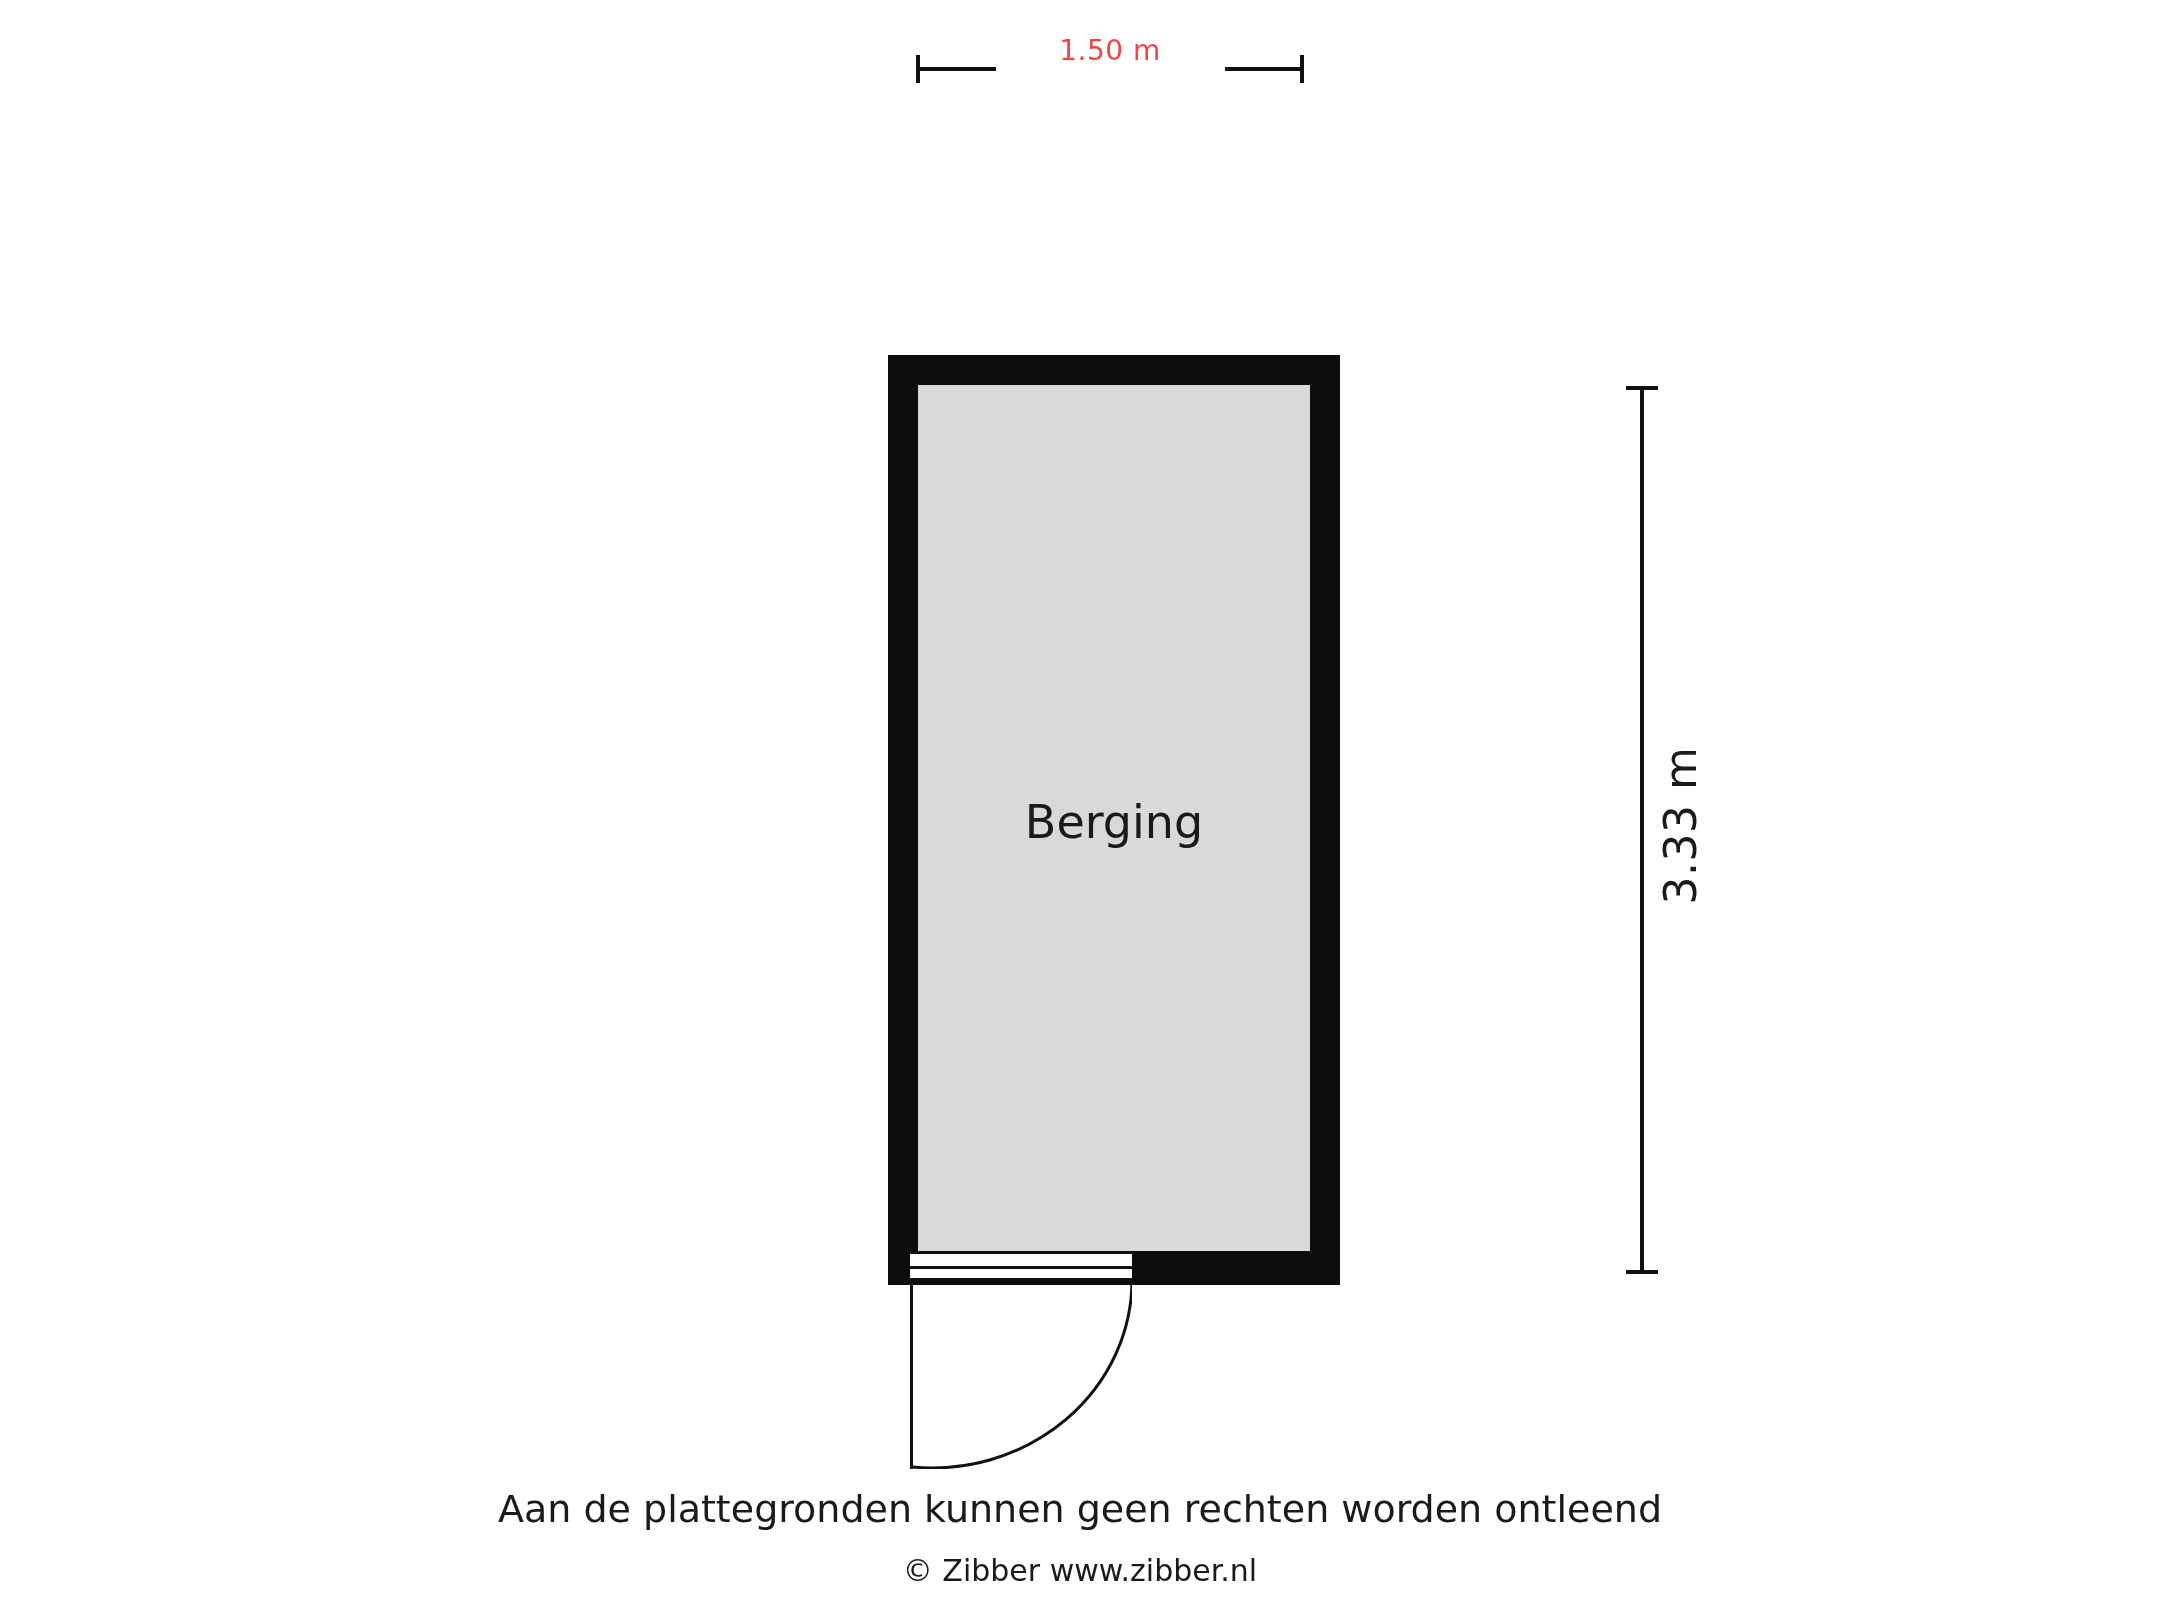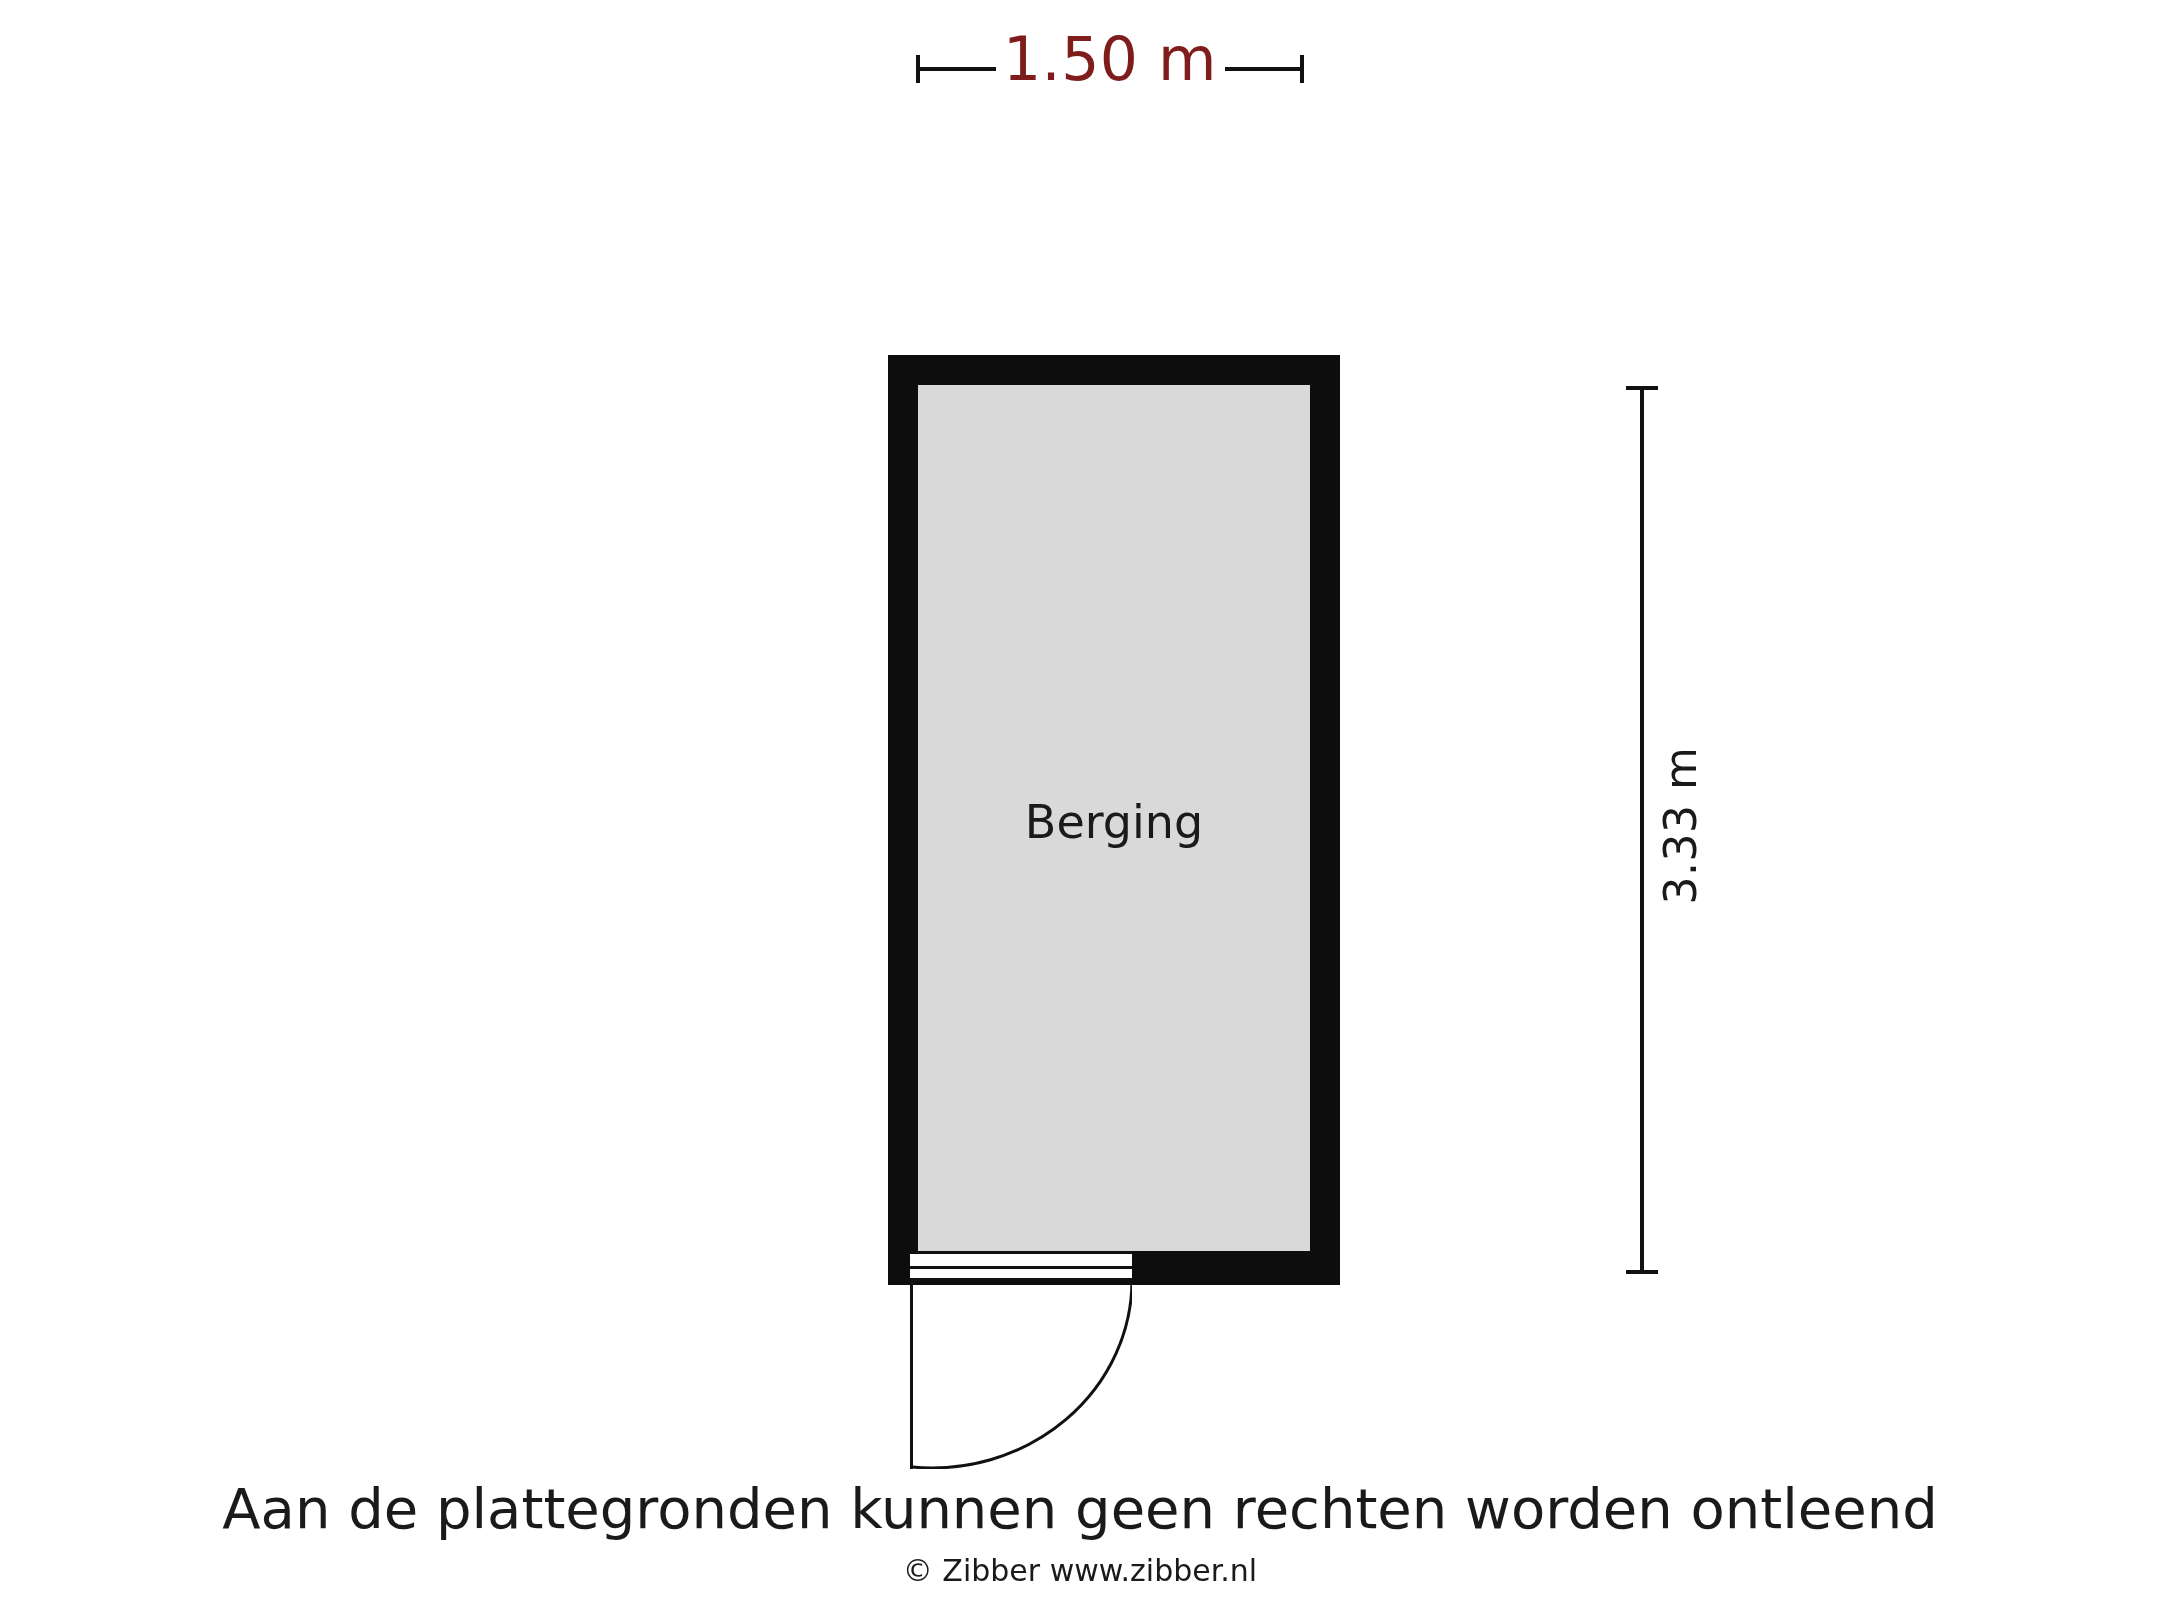--- a/index.html
+++ b/index.html
@@ -27,25 +27,25 @@
   .dim-top {
     position: absolute;
     left: 900px;
     top: 20px;
     width: 420px;
     height: 70px;
   }
   .dim-top .label {
     position: absolute;
     left: 0;
-    top: 4px;
+    top: 14px;
     width: 420px;
     text-align: center;
-    font-size: 60px;
-    color: #7f1d1d;
+    font-size: 28px;
+    color: #ef4444;
     letter-spacing: 0.5px;
   }
   .dim-top .line-left {
     position: absolute;
     left: 18px;
     top: 47px;
     width: 78px;
     height: 4px;
     background: #111111;
   }
@@ -196,21 +196,21 @@
 
   
   .footer {
     position: absolute;
     left: 0;
     top: 1478px;
     width: 2160px;
     text-align: center;
   }
   .footer .line1 {
-    font-size: 56px;
+    font-size: 38px;
     color: #1a1a1a;
     line-height: 62px;
   }
   .footer .line2 {
     font-size: 30px;
     color: #1a1a1a;
     line-height: 62px;
   }
 </style>
 </head>

